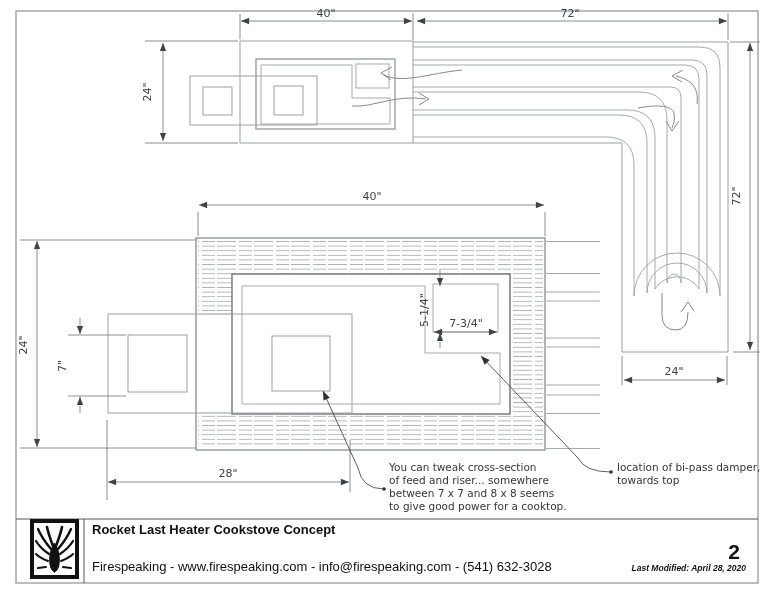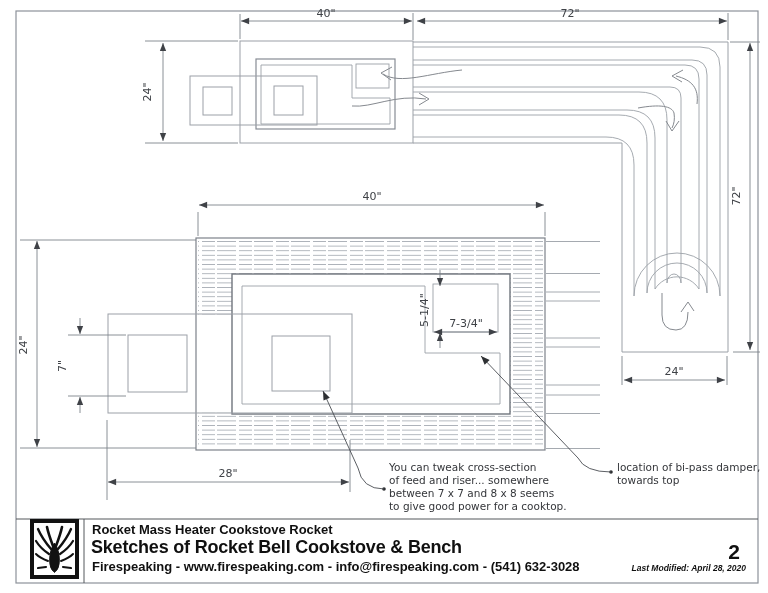--- a/index.html
+++ b/index.html
@@ -4,21 +4,21 @@
 <style>
   html,body{margin:0;padding:0;background:#ffffff;}
   #page{position:relative;width:768px;height:593px;background:#ffffff;overflow:hidden;
         font-family:"DejaVu Sans","Liberation Sans",sans-serif;}
   svg{position:absolute;left:0;top:0;}
   .dimtxt{font-family:"DejaVu Sans",sans-serif;font-size:11px;fill:#3f4247;}
   .notetxt{font-family:"DejaVu Sans",sans-serif;font-size:10.5px;fill:#34363a;}
   .tb{position:absolute;color:#101010;font-family:"Liberation Sans",sans-serif;white-space:nowrap;}
   .tb-kicker{left:92px;top:522px;font-size:13px;font-weight:bold;}
   .tb-title{left:91px;top:537px;font-size:18px;font-weight:bold;letter-spacing:-0.2px;}
-  .tb-contact{left:92px;top:559px;font-size:13px;font-weight:bold;}
+  .tb-contact{left:92px;top:559px;font-size:13px;font-weight:normal;}
   .tb-page{right:28px;top:540px;font-size:21px;font-weight:bold;}
   .tb-mod{right:22px;top:563px;font-size:8.5px;font-weight:bold;font-style:italic;}
 </style>
 </head>
 <body>
 
 <div id="page">
 <svg width="768" height="593" viewBox="0 0 768 593">
   <defs>
     <marker id="mA" viewBox="0 0 10 8" refX="9.5" refY="4" markerWidth="10" markerHeight="8" orient="auto-start-reverse">
@@ -161,18 +161,17 @@
       <path d="M58,549 C64,542 68,536 71,529" stroke-width="2.4"></path>
       <path d="M49,554 C43,550 39,546 36,541" stroke-width="2.2"></path>
       <path d="M60,554 C66,550 70,546 73,541" stroke-width="2.2"></path>
       <path d="M48,561 C43,559 39,557 36,554" stroke-width="2"></path>
       <path d="M61,561 C66,559 70,557 73,554" stroke-width="2"></path>
       <path d="M38,568 L46,567 M63,567 L71,568" stroke-width="2.2"></path>
     </g>
   </g>
 </svg>
 
-  <div class="tb tb-kicker">Rocket Mass Heater Cookstove Rocket</div>
-  <div class="tb tb-title">Sketches of Rocket Bell Cookstove &amp; Bench</div>
+  <div class="tb tb-kicker">Rocket Last Heater Cookstove Concept</div>
   <div class="tb tb-contact">Firespeaking - www.firespeaking.com - info@firespeaking.com - (541) 632-3028</div>
   <div class="tb tb-page">2</div>
   <div class="tb tb-mod">Last Modified: April 28, 2020</div>
 </div>
 
 </body></html>

